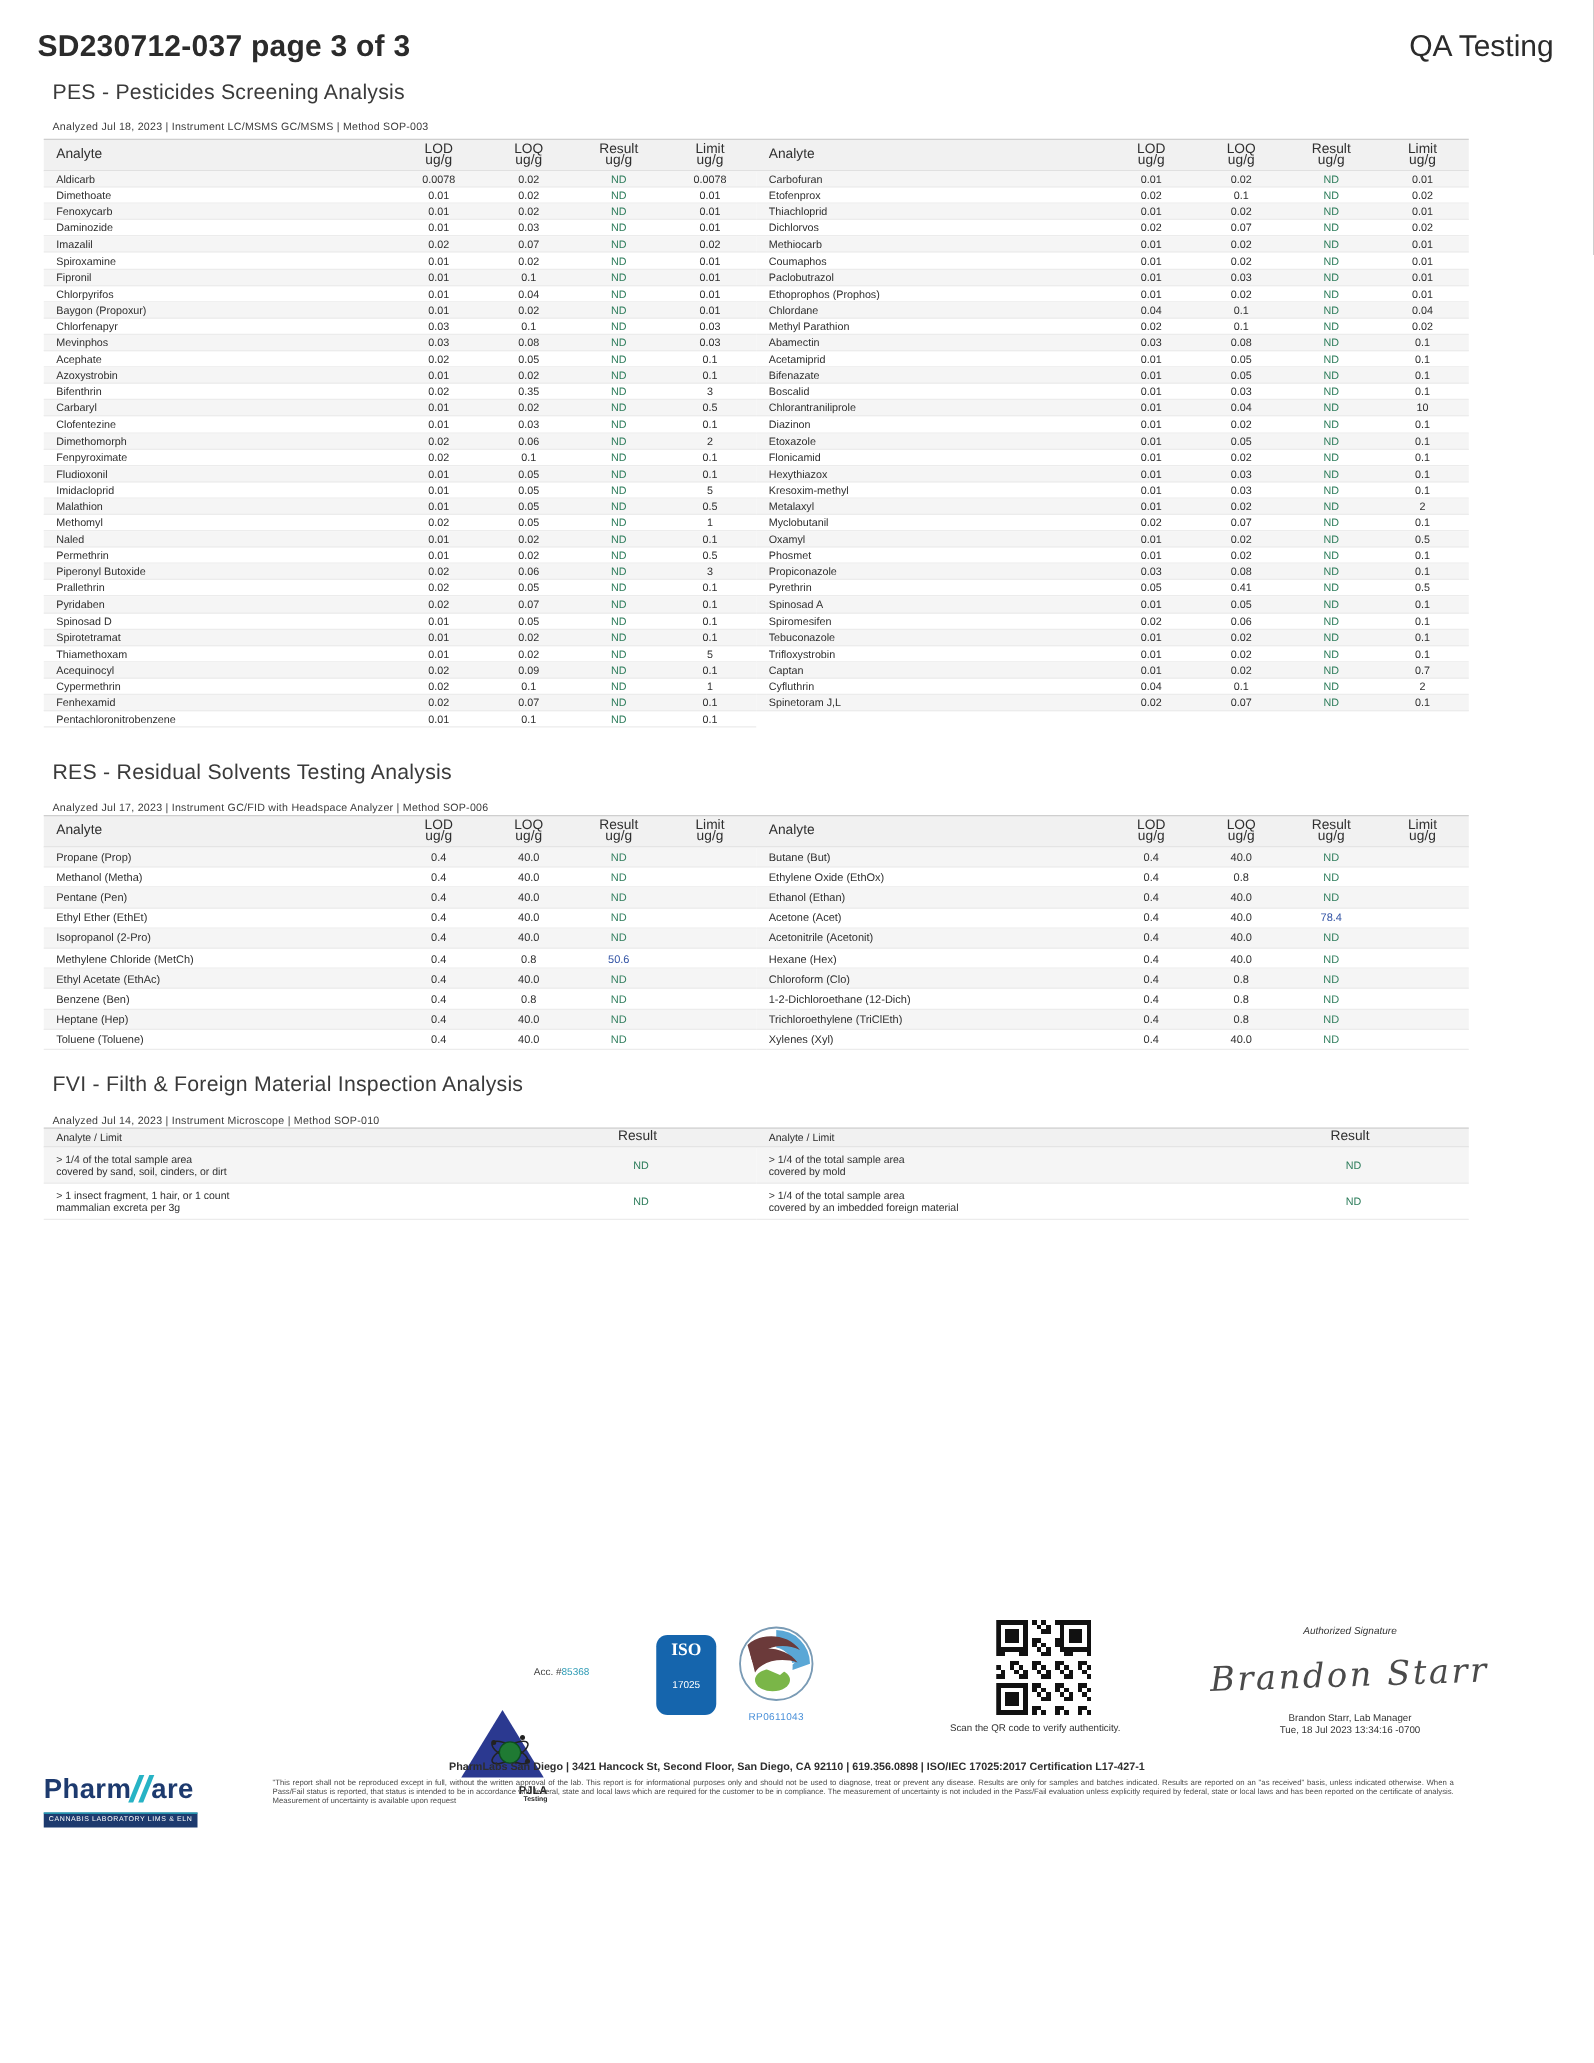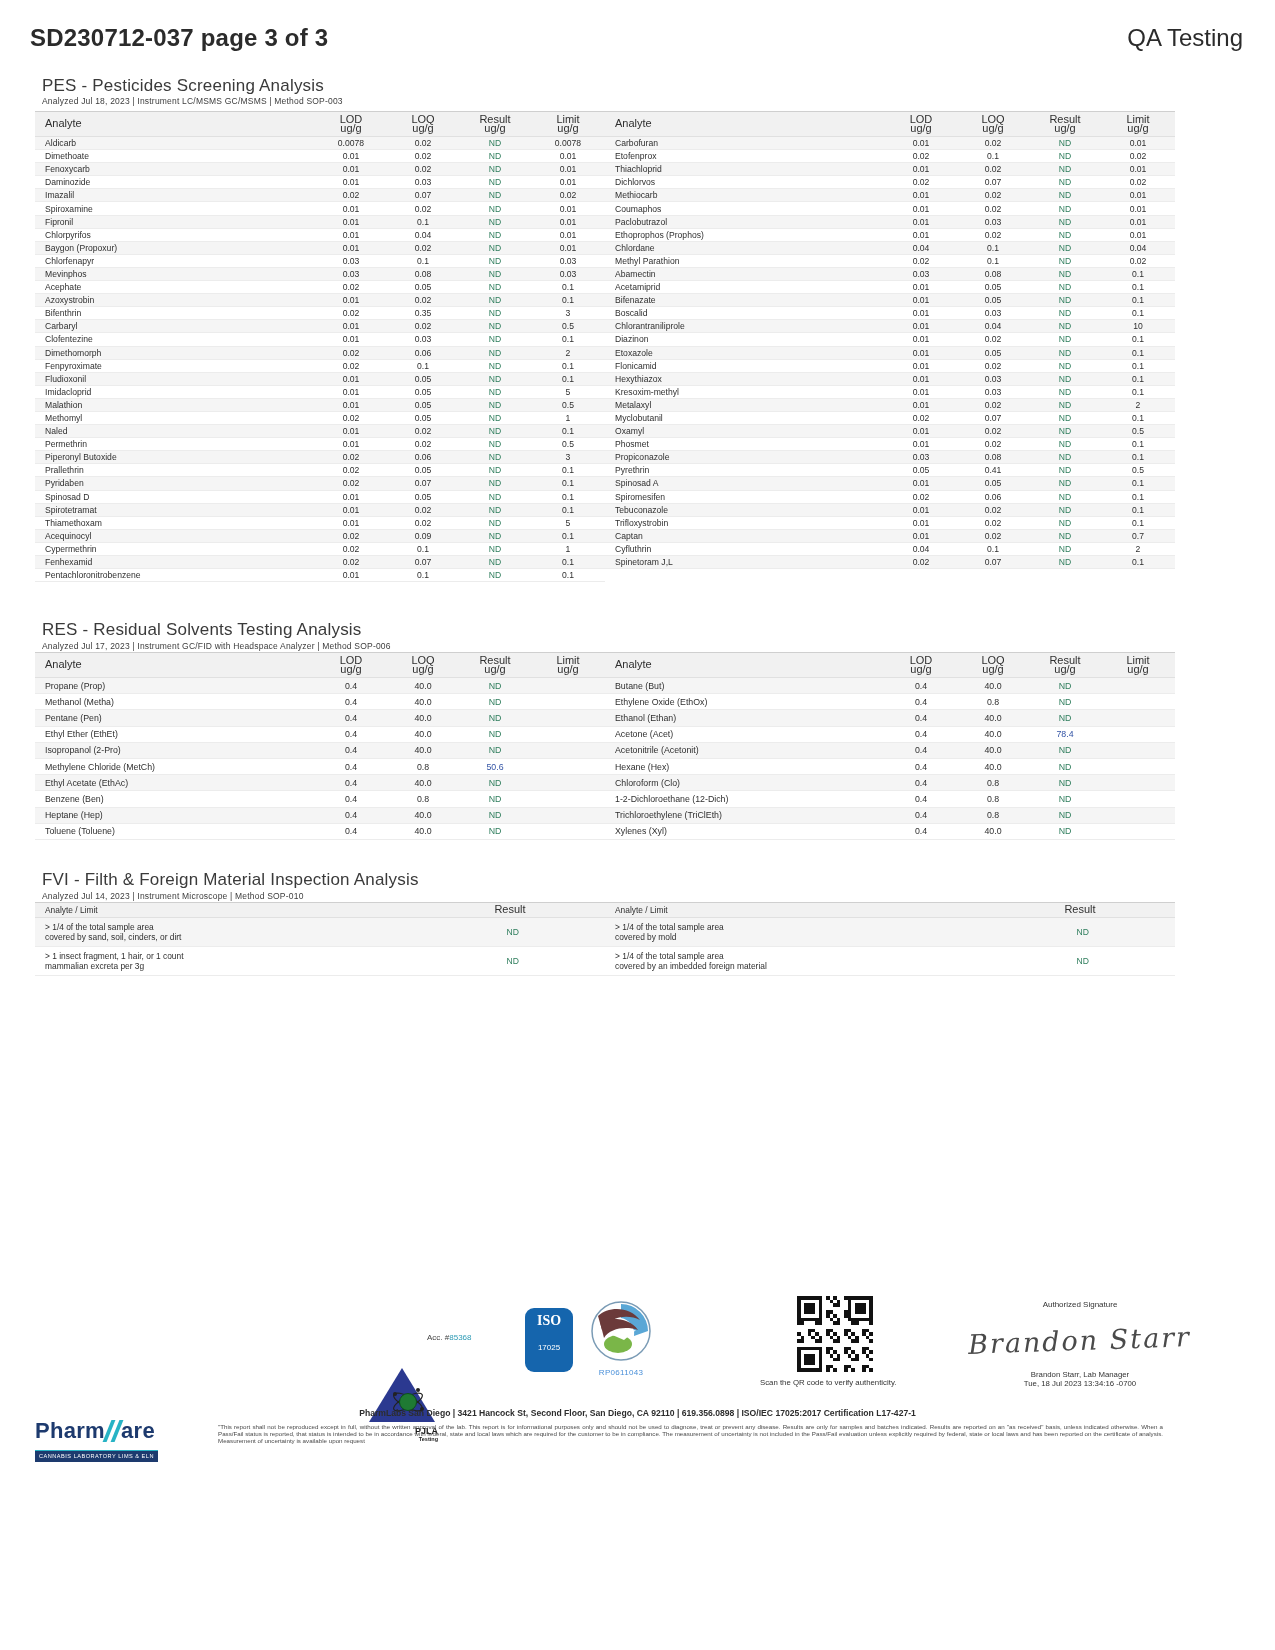--- a/index.html
+++ b/index.html
@@ -7,21 +7,21 @@
   .page {
     position: relative; width: 1275px; height: 1650px; background: #ffffff;
     margin: 0 auto; font-family: "Liberation Sans", sans-serif; color: #222;
     overflow: hidden;
   }
   
   .doc-id   { position:absolute; left:30px;  top:24px; font-size:24px; font-weight:600; color:#2b2b2b; letter-spacing:.2px; }
   .qa-title { position:absolute; right:32px; top:24px; font-size:24px; font-weight:400; color:#2b2b2b; }
 
   
-  .sec-title { position:absolute; left:42px; font-size:17px; color:#3a3a3a; letter-spacing:.2px;margin-top:12px; }
+  .sec-title { position:absolute; left:42px; font-size:17px; color:#3a3a3a; letter-spacing:.2px; }
   .sec-meta  { position:absolute; left:42px; font-size:8.5px; color:#3c3c3c; letter-spacing:.2px; }
 
   
   .tbl   { position:absolute; }
   .thead { display:flex; background:#f1f1f1; border-top:1px solid #cfcfcf; border-bottom:1px solid #e0e0e0; align-items:center; }
   .th    { font-size:11px; color:#2f2f2f; text-align:center; line-height:9.5px; }
   .th .unit { display:block; font-weight:400; }
   .cols  { display:flex; }
   .rows  { width:570px; }
   .row   { display:flex; align-items:center; border-bottom:1px solid #ececec; }
@@ -59,21 +59,21 @@
   .iso-sub   { font-size:3.5px; letter-spacing:.2px; border-top:1px solid rgba(255,255,255,.7); margin-top:3px; padding-top:1px; }
 
   .dea-wrap  { position:absolute; left:588px; top:1300px; width:66px; text-align:center; }
   .dea-num   { font-size:8px; color:#4a90d9; margin-top:2px; letter-spacing:.3px; }
 
   .qr-wrap   { position:absolute; left:760px; top:1296px; width:150px; text-align:left; }
   .qr-box    { width:76px; height:76px; margin:0 auto; background:#fff; }
   .qr-cap    { font-size:7.8px; color:#333; margin-top:6px; white-space:nowrap; }
 
   .sig-wrap  { position:absolute; left:960px; top:1300px; width:240px; text-align:center; }
-  .sig-label { font-size:8px; color:#333; }
+  .sig-label { font-size:8px; color:#333;font-style:italic; }
   .sig-script{ font-family:"DejaVu Serif", serif; font-style:italic; font-size:27px; color:#4a4a4a;
                transform:rotate(-2deg); display:inline-block; margin-top:16px; white-space:nowrap; letter-spacing:2px; }
   .sig-name  { font-size:7.8px; color:#333; margin-top:14px; }
   .sig-time  { font-size:7.8px; color:#333; }
 
   .addr      { position:absolute; left:0; top:1408px; width:100%; text-align:center; font-size:8.6px; font-weight:700; color:#2d2d2d; }
   .disclaimer{ position:absolute; left:218px; top:1423px; width:945px; font-size:6.2px; line-height:7px; color:#4a4a4a; text-align:justify; }
 
   .brand     { position:absolute; left:35px; top:1418px; width:160px; }
   .brand-name{ font-size:22px; font-weight:700; color:#1d3a6e; letter-spacing:.3px; display:flex; align-items:center; }

